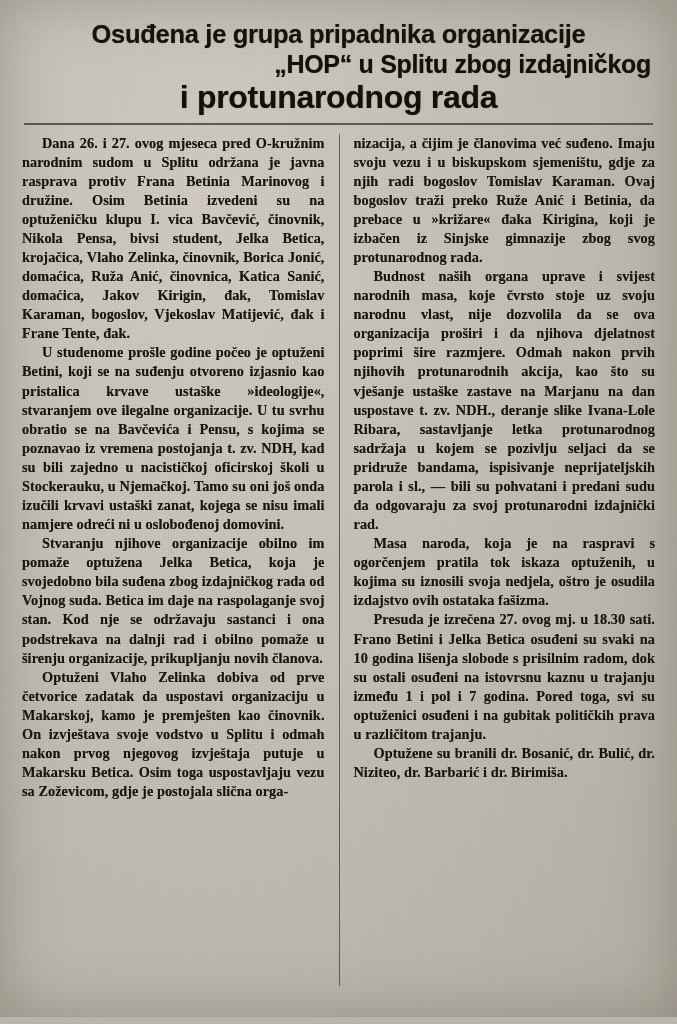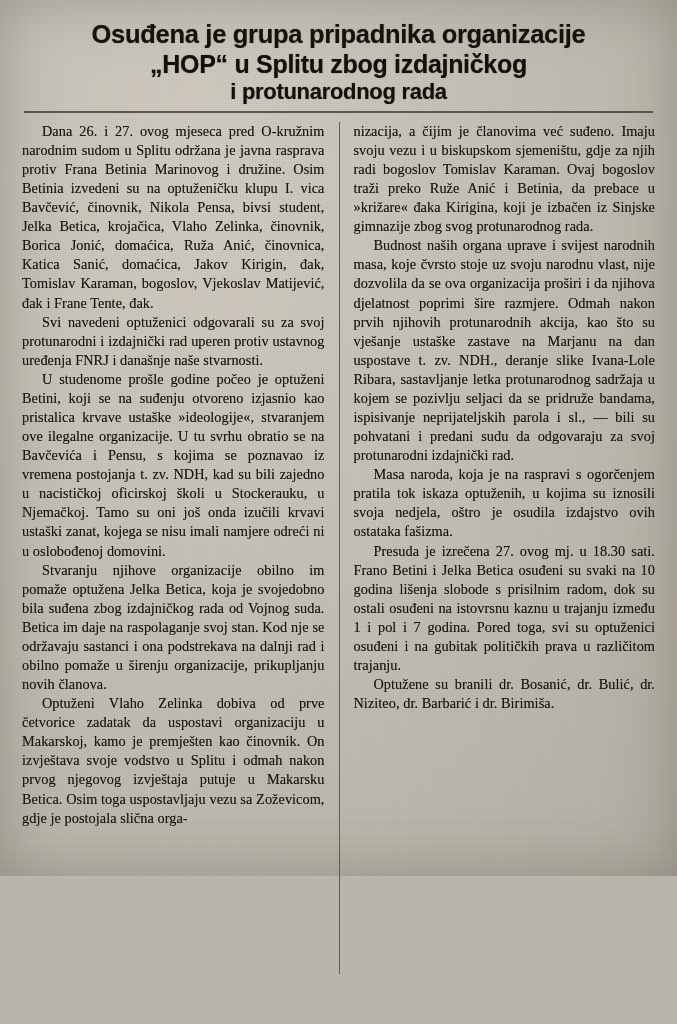--- a/index.html
+++ b/index.html
@@ -9,21 +9,21 @@
   }
   body {
     width: 677px;
     height: 1024px;
     overflow: hidden;
     font-family: "Liberation Serif", serif;
   }
   .page {
     position: relative;
     width: 677px;
-    height: 876px;
+    height: 1017px;
     background:
       radial-gradient(ellipse at 30% 20%, #cfcac0 0%, #c4bfb4 45%, #b3aea3 100%);
     box-sizing: border-box;
     padding: 16px 22px 4px 22px;
     filter: contrast(1.02);
   }
   
   .page:before {
     content: "";
     position: absolute;
@@ -51,22 +51,22 @@
     font-size: 25.5px;
     line-height: 1.17;
     letter-spacing: -0.3px;
     text-shadow: 0 0 1px rgba(20,18,14,0.55);
     margin: 4px 4px 6px 4px;
   }
   .headline .l {
     display: block;
     white-space: nowrap;
   }
-  .headline .l2 { font-size: 25px; }
-  .headline .l3 { font-size: 22px; }
+  .headline .l2 { font-size: 25px; text-align: right; }
+  .headline .l3 { font-size: 32px; }
 
   .rule {
     height: 2px;
     background: #3a352e;
     margin: 6px 2px 9px 2px;
     opacity: .75;
   }
 
   .columns {
     position: relative;
@@ -78,20 +78,21 @@
     width: 50%;
     box-sizing: border-box;
     color: #1b1814;
     font-size: 14.3px;
     line-height: 1.335;
     text-align: justify;
     text-justify: inter-word;
     letter-spacing: 0.05px;
     font-family: "Liberation Serif", serif;
     text-shadow: 0 0 0.6px rgba(30,26,20,0.5);
+    font-weight: bold;
   }
   .col.left { padding-right: 14px; }
   .col.right { padding-left: 15px; }
 
   .divider {
     position: absolute;
     top: 0;
     bottom: 0;
     left: 50%;
     width: 1px;
@@ -116,21 +117,20 @@
     <span class="l l3">i protunarodnog rada</span>
   </div>
 
   <div class="rule"></div>
 
   <div class="columns">
     <div class="divider"></div>
 
     <div class="col left">
       <p class="first">Dana 26. i 27. ovog mjesеca pred O-kružnim narodnim sudom u Splitu održana je javna rasprava protiv Frana Betinia Marinovog i družine. Osim Betinia izvedeni su na optuženičku klupu I. vica Bavčević, činovnik, Nikola Pensa, bivsi student, Jelka Betica, krojačica, Vlaho Zelinka, činovnik, Borica Jonić, domaćica, Ruža Anić, činovnica, Katica Sanić, domaćica, Jakov Kirigin, đak, Tomislav Karaman, bogoslov, Vjekoslav Matijević, đak i Frane Tente, đak.</p>
-      <p>Svi navedeni optuženici odgovarali su za svoj protunarodni i izdajnički rad uperen protiv ustavnog uređenja FNRJ i današnje naše stvarnosti.</p>
       <p>U studenome prošle godine počeo je optuženi Betini, koji se na suđenju otvoreno izjasnio kao pristalica krvave ustaške »ideologije«, stvaranjem ove ilegalne organizacije. U tu svrhu obratio se na Bavčevića i Pensu, s kojima se poznavao iz vremena postojanja t. zv. NDH, kad su bili zajedno u nacističkoj oficirskoj školi u Stockerauku, u Njemačkoj. Tamo su oni još onda izučili krvavi ustaški zanat, kojega se nisu imali namjere odreći ni u oslobođenoj domovini.</p>
       <p>Stvaranju njihove organizacije obilno im pomaže optužena Jelka Betica, koja je svojedobno bila suđena zbog izdajničkog rada od Vojnog suda. Betica im daje na raspolaganje svoj stan. Kod nje se održavaju sastanci i ona podstrekava na dalnji rad i obilno pomaže u širenju organizacije, prikupljanju novih članova.</p>
       <p>Optuženi Vlaho Zelinka dobiva od prve četvorice zadatak da uspostavi organizaciju u Makarskoj, kamo je premješten kao činovnik. On izvještava svoje vodstvo u Splitu i odmah nakon prvog njegovog izvještaja putuje u Makarsku Betica. Osim toga uspostavljaju vezu sa Zoževicom, gdje je postojala slična orga-</p>
     </div>
 
     <div class="col right">
       <p class="first" style="text-indent:0">nizacija, a čijim je članovima već suđeno. Imaju svoju vezu i u biskupskom sjemeništu, gdje za njih radi bogoslov Tomislav Karaman. Ovaj bogoslov traži preko Ruže Anić i Betinia, da prebace u »križare« đaka Kirigina, koji je izbačen iz Sinjske gimnazije zbog svog protunarodnog rada.</p>
       <p>Budnost naših organa uprave i svijest narodnih masa, koje čvrsto stoje uz svoju narodnu vlast, nije dozvolila da se ova organizacija proširi i da njihova djelatnost poprimi šire razmjere. Odmah nakon prvih njihovih protunarodnih akcija, kao što su vješanje ustaške zastave na Marjanu na dan uspostave t. zv. NDH., deranje slike Ivana-Lole Ribara, sastavljanje letka protunarodnog sadržaja u kojem se pozivlju seljaci da se pridruže bandama, ispisivanje neprijateljskih parola i sl., — bili su pohvatani i predani sudu da odgovaraju za svoj protunarodni izdajnički rad.</p>
       <p>Masa naroda, koja je na raspravi s ogorčenjem pratila tok iskaza optuženih, u kojima su iznosili svoja nedjela, oštro je osudila izdajstvo ovih ostataka fašizma.</p>
       <p>Presuda je izrečena 27. ovog mj. u 18.30 sati. Frano Betini i Jelka Betica osuđeni su svaki na 10 godina lišenja slobode s prisilnim radom, dok su ostali osuđeni na istovrsnu kaznu u trajanju između 1 i pol i 7 godina. Pored toga, svi su optuženici osuđeni i na gubitak političkih prava u različitom trajanju.</p>

